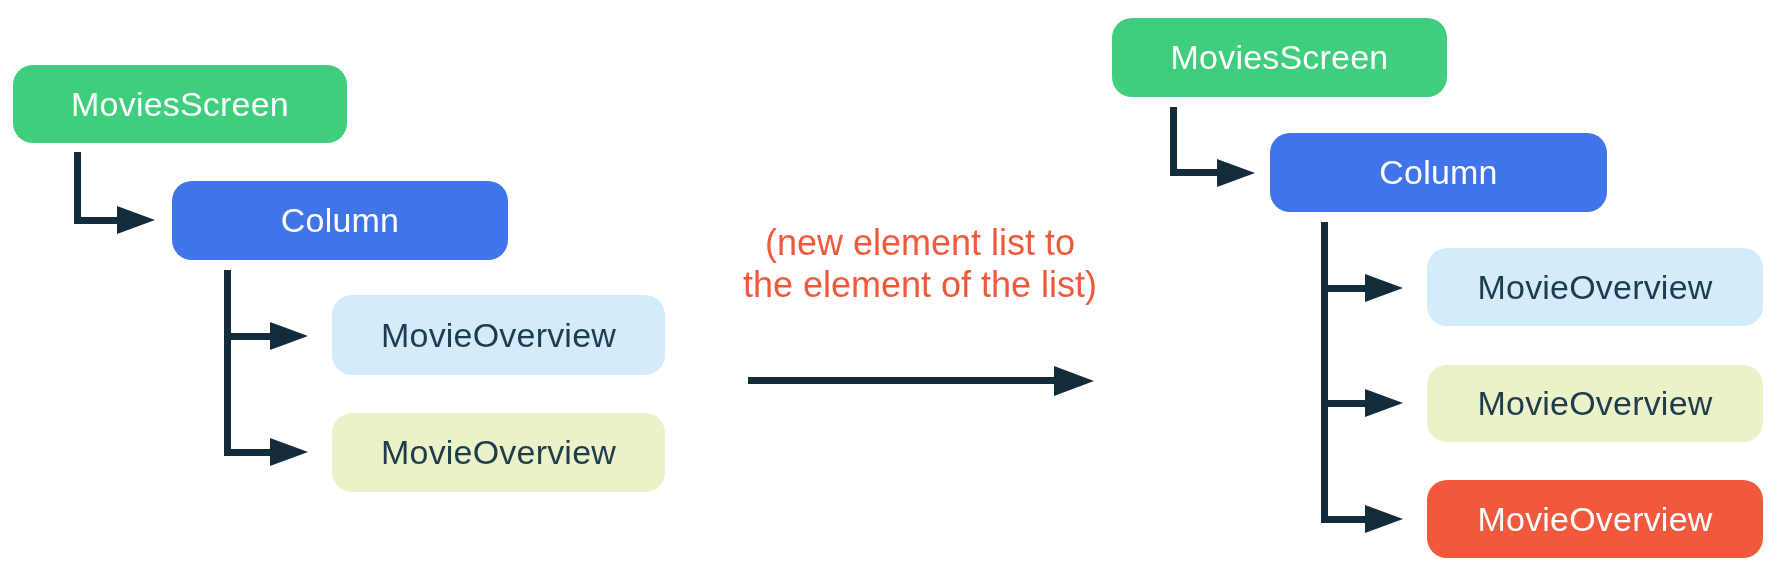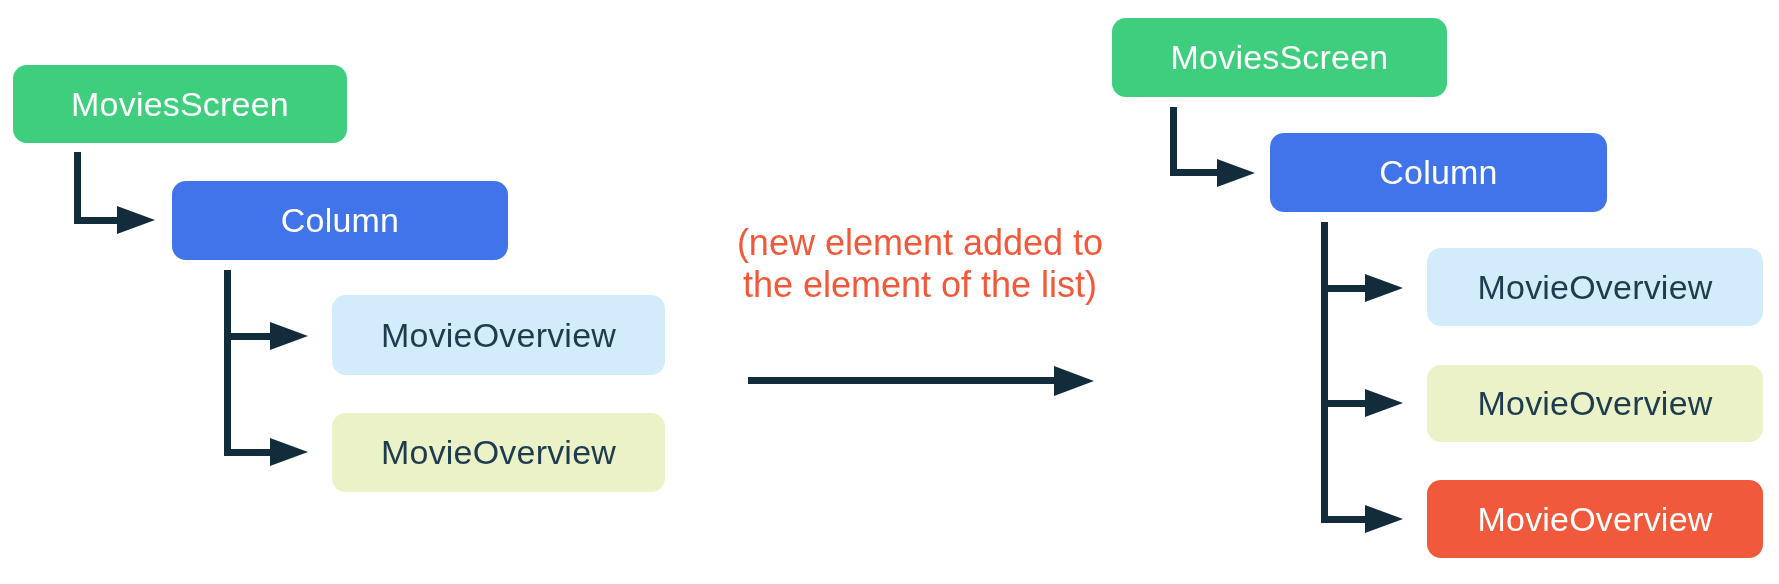--- a/index.html
+++ b/index.html
@@ -18,21 +18,21 @@
   body { font-family: "Liberation Sans", sans-serif; }
   .canvas {
     position: relative;
     width: 1779px;
     height: 584px;
     background: #FFFFFF;
     overflow: hidden;
   }
   .node {
     position: absolute;
-    border-radius: 14px;
+    border-radius: 20px;
     display: flex;
     align-items: center;
     justify-content: center;
     font-size: 34px;
     letter-spacing: 0.2px;
     white-space: nowrap;
   }
   .node.green  { background: var(--green);        color: var(--text-light); }
   .node.blue   { background: var(--blue);         color: var(--text-light); }
   .node.lblue  { background: var(--light-blue);   color: var(--text-dark); }
@@ -113,21 +113,21 @@
     <div class="ahead lt-b1-a"></div>
     <div class="node lblue lt-item1">MovieOverview</div>
 
     <div class="hline lt-b2-h"></div>
     <div class="ahead lt-b2-a"></div>
     <div class="node lyellow lt-item2">MovieOverview</div>
   </div>
 
   <div>
     <div class="caption">
-      <div>(new element added to</div>
+      <div>(new element list to</div>
       <div>the element of the list)</div>
     </div>
     <div class="hline mid-line"></div>
     <div class="ahead mid-ahead"></div>
   </div>
 
   <div>
     <div class="node green rt-screen">MoviesScreen</div>
 
     <div class="vline rt-elbow-v"></div>

